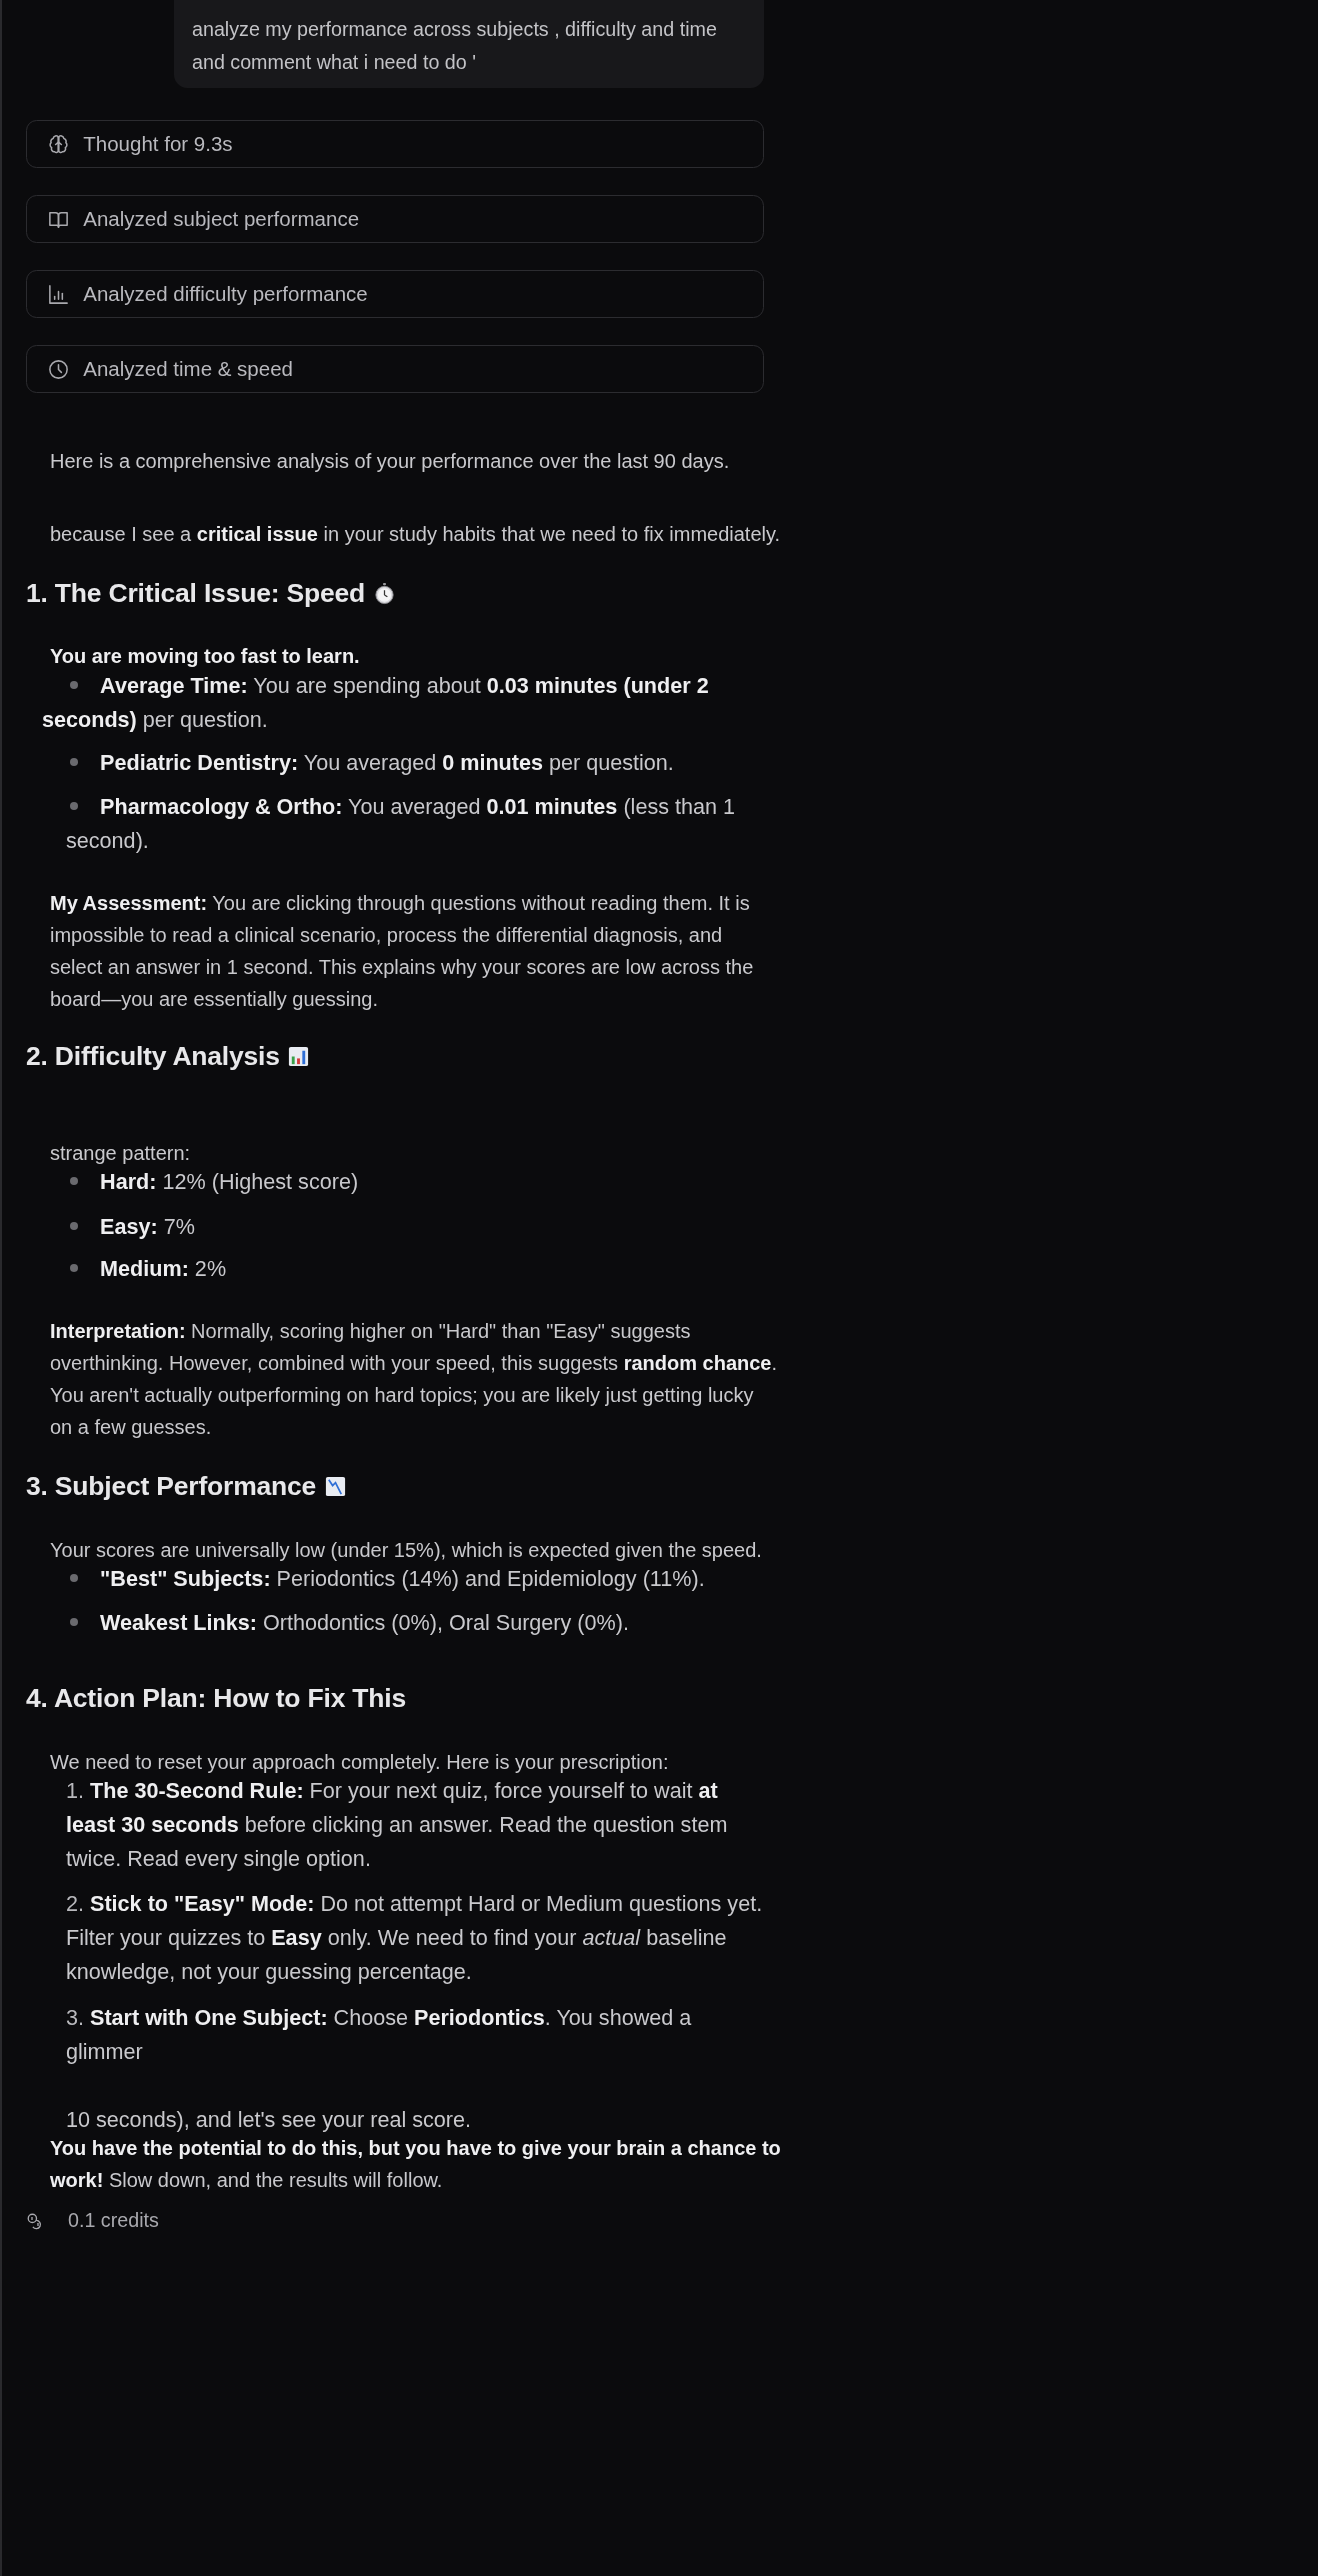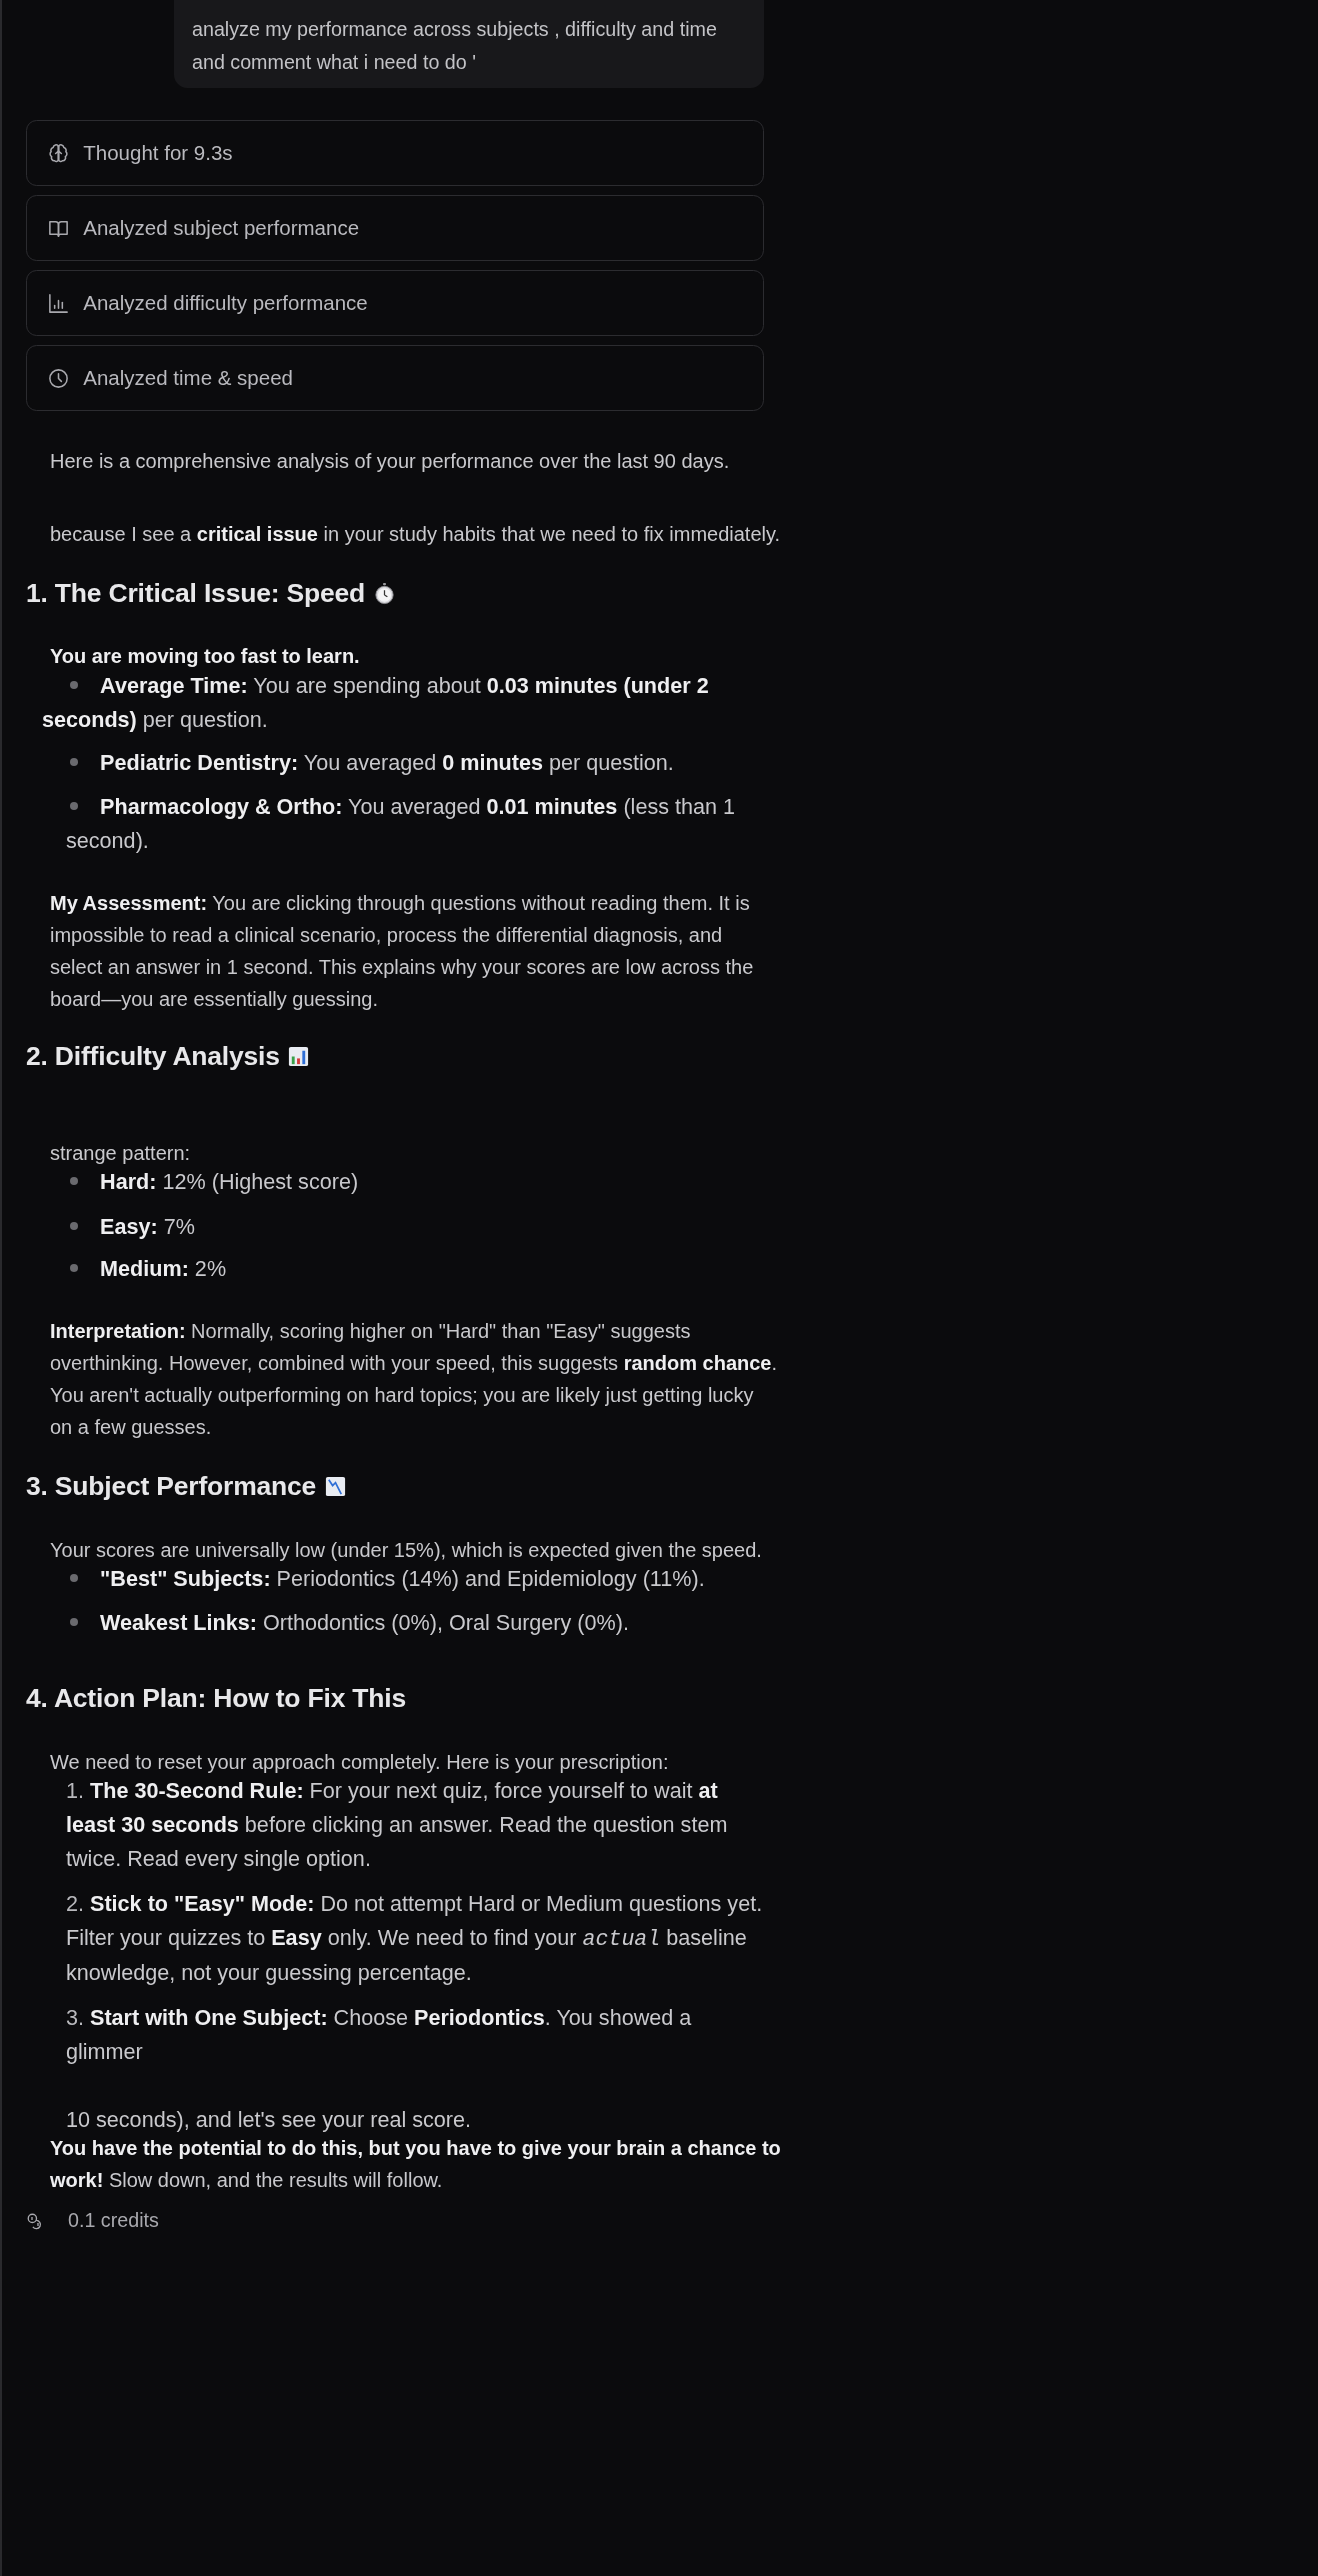--- a/index.html
+++ b/index.html
@@ -14,31 +14,31 @@
   .col { position:absolute; left:26px; top:0; width:738px; }
 
   .bubble {
     position:absolute; left:148px; top:-23px; width:590px; height:111px;
     background:#18181b; border-radius:13.6px; box-sizing:border-box;
     padding:36px 18px 0 18px;
     font-size:19.7px; line-height:33px; color:#c3c3c7;
   }
 
   .step {
-    position:absolute; left:0; width:738px; height:66px; box-sizing:border-box;
+    position:absolute; left:0; width:738px; height:48px; box-sizing:border-box;
     border:1.5px solid #2c2c30; border-radius:10.6px;
     display:flex; align-items:center; padding-left:19.7px;
     font-size:20.5px; color:#b9b9be; cursor:pointer;
   }
   .step .ico { width:23px; height:23px; margin-right:13.6px; display:inline-flex; }
   .step svg { width:23px; height:23px; stroke:#a9a9ae; fill:none; stroke-width:1.6; stroke-linecap:round; stroke-linejoin:round; }
 
   .p { position:absolute; left:8px; width:738px; font-size:20px; line-height:32px; color:#c9c9cd; margin:16px; }
   .p b, .li b { color:#efeff1; font-weight:bold; }
-  .p i, .li i { font-style:italic;font-family:Liberation Mono, monospace; }
+  .p i, .li i { font-style:italic; }
   .lead-bold { color:#efeff1; font-weight:bold; }
 
   .h { position:absolute; left:0; font-size:26.5px; line-height:33px; color:#e8e8ea; font-weight:bold; letter-spacing:-0.2px; margin:0; display:flex; align-items:center; }
   .h .emoji { display:inline-flex; margin-left:7.6px; width:23px; height:23px; }
 
   .li { position:absolute; left:40px; width:698px; font-size:21.6px; line-height:34px; color:#c9c9cd; }
   .li .bullet { display:inline-block; width:8.3px; height:8.3px; border-radius:50%; background:#6a6a6e; margin-left:3.8px; margin-right:22px; vertical-align:middle; position:relative; top:-2.3px; }
   .li .num { color:#b9b9bd; }
 
   .credits { position:absolute; left:0; top:2209px; font-size:19.7px; color:#a9a9ae; display:flex; align-items:center;gap:18px; }

